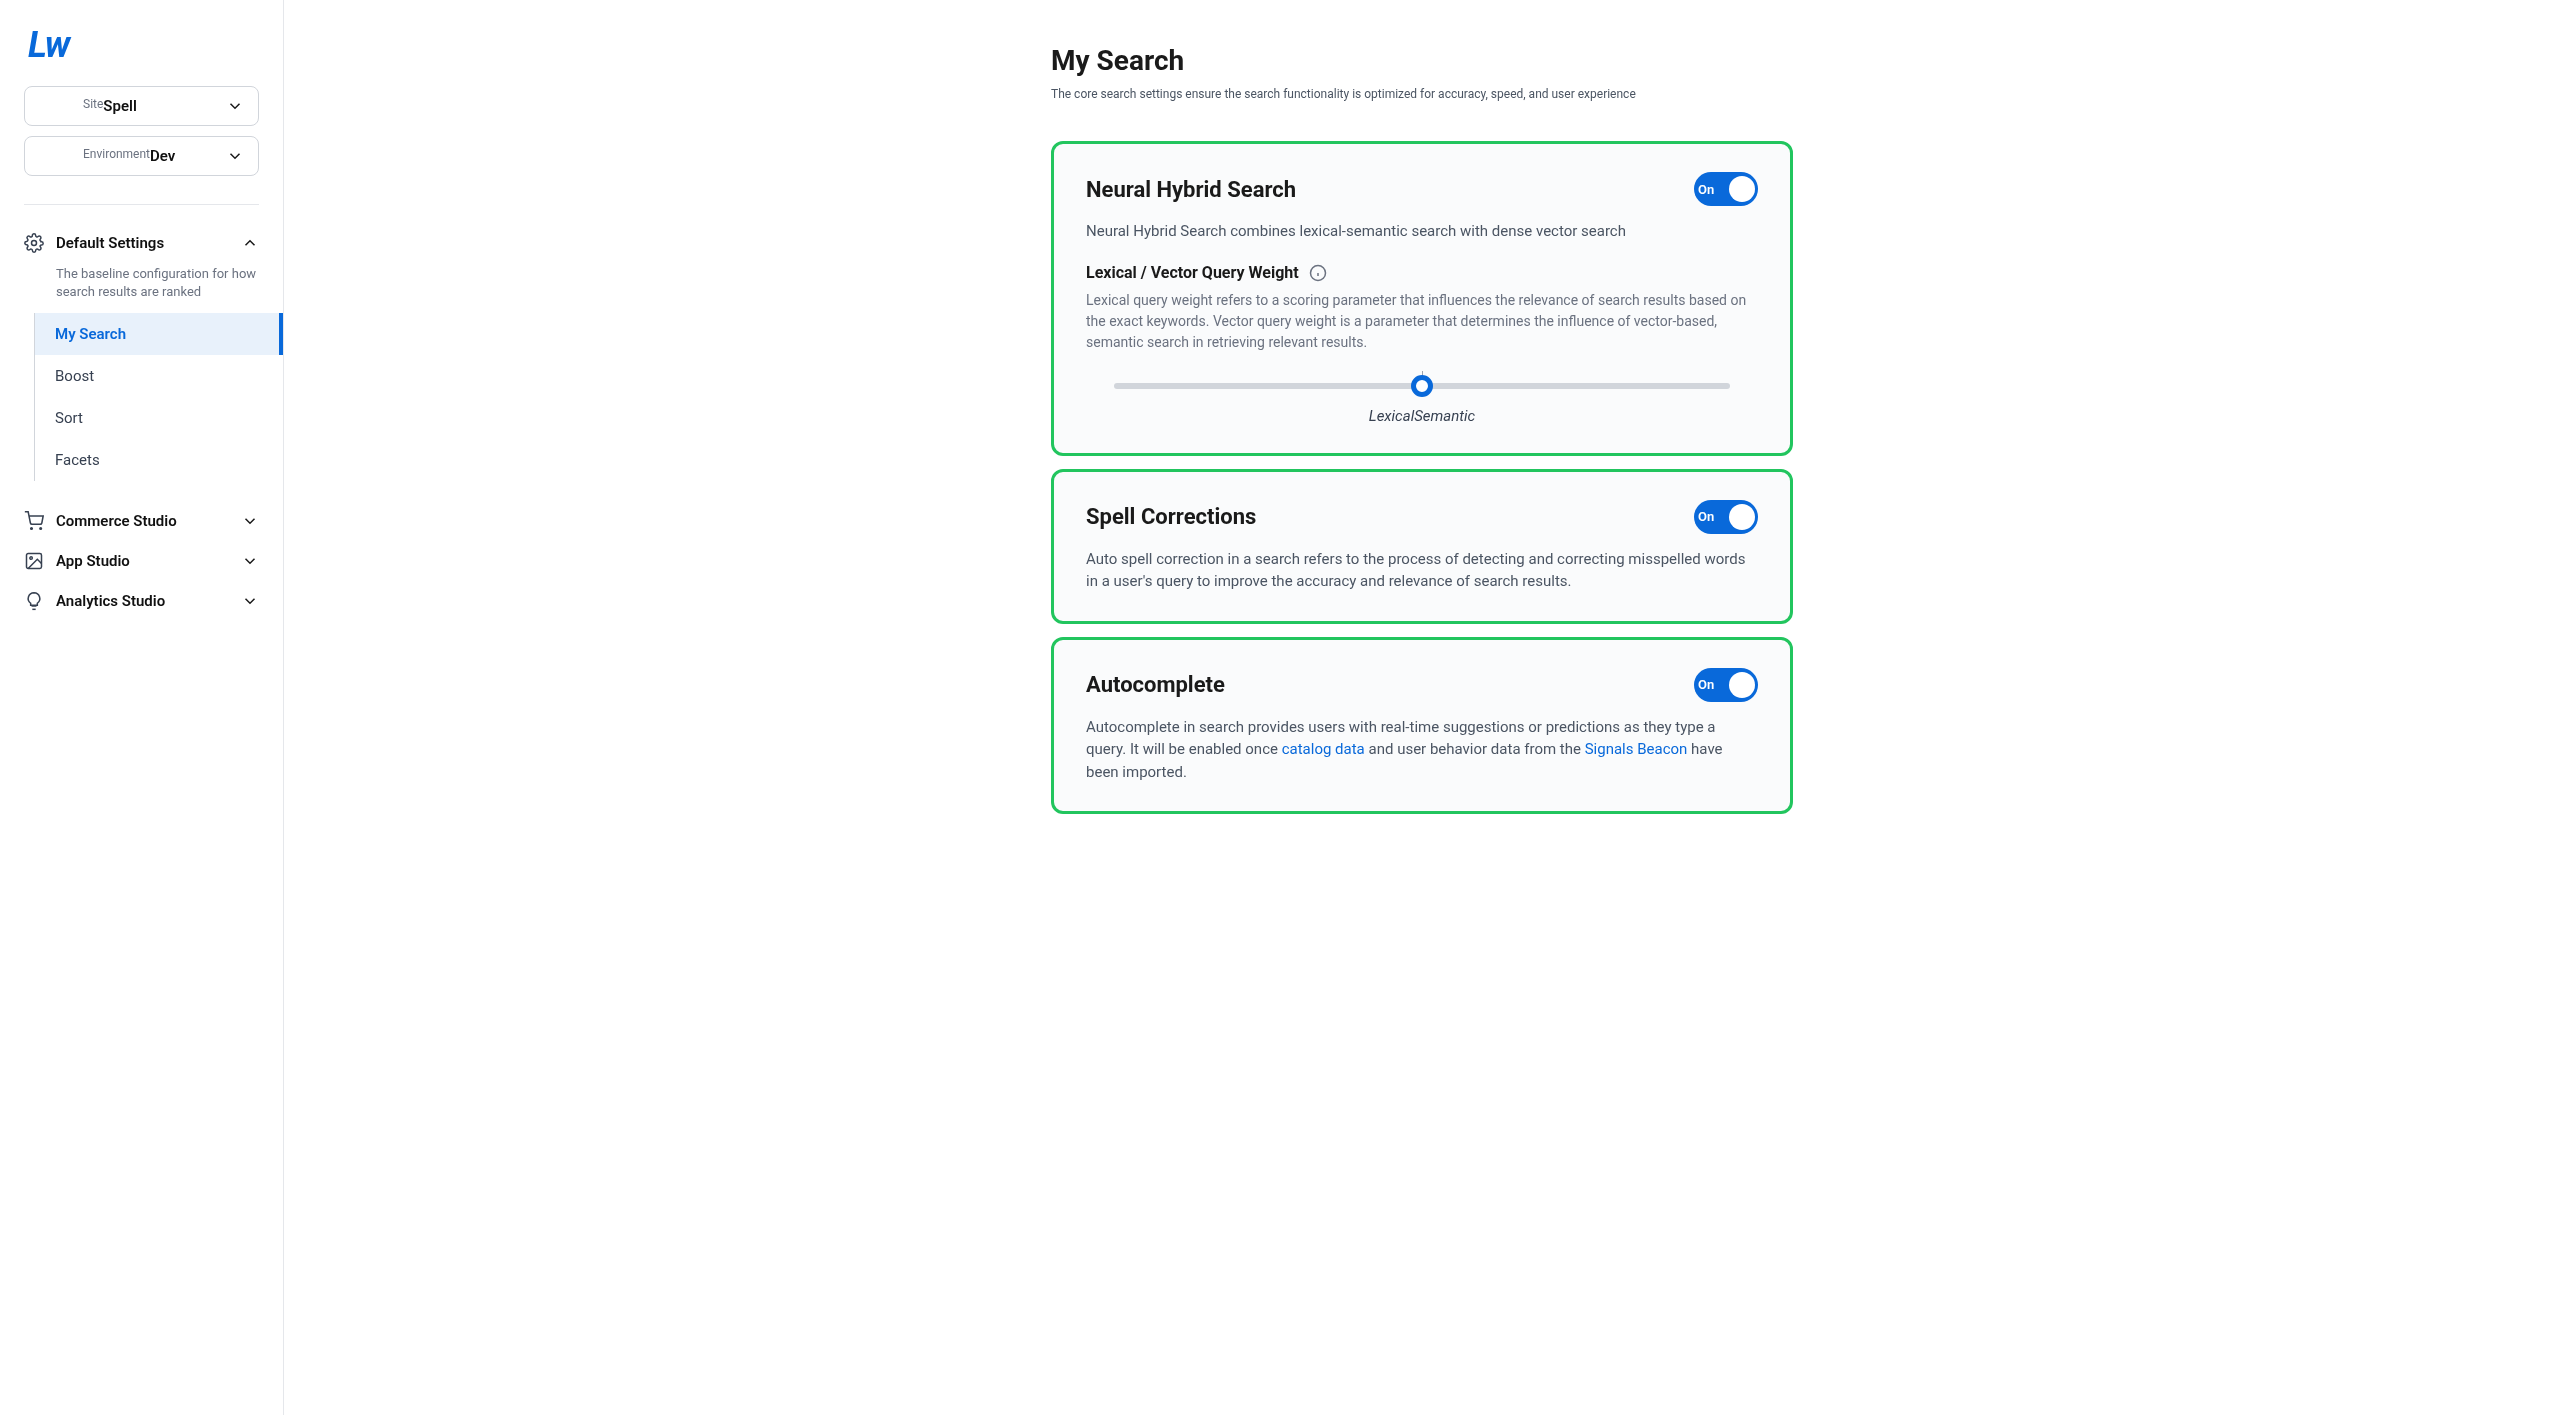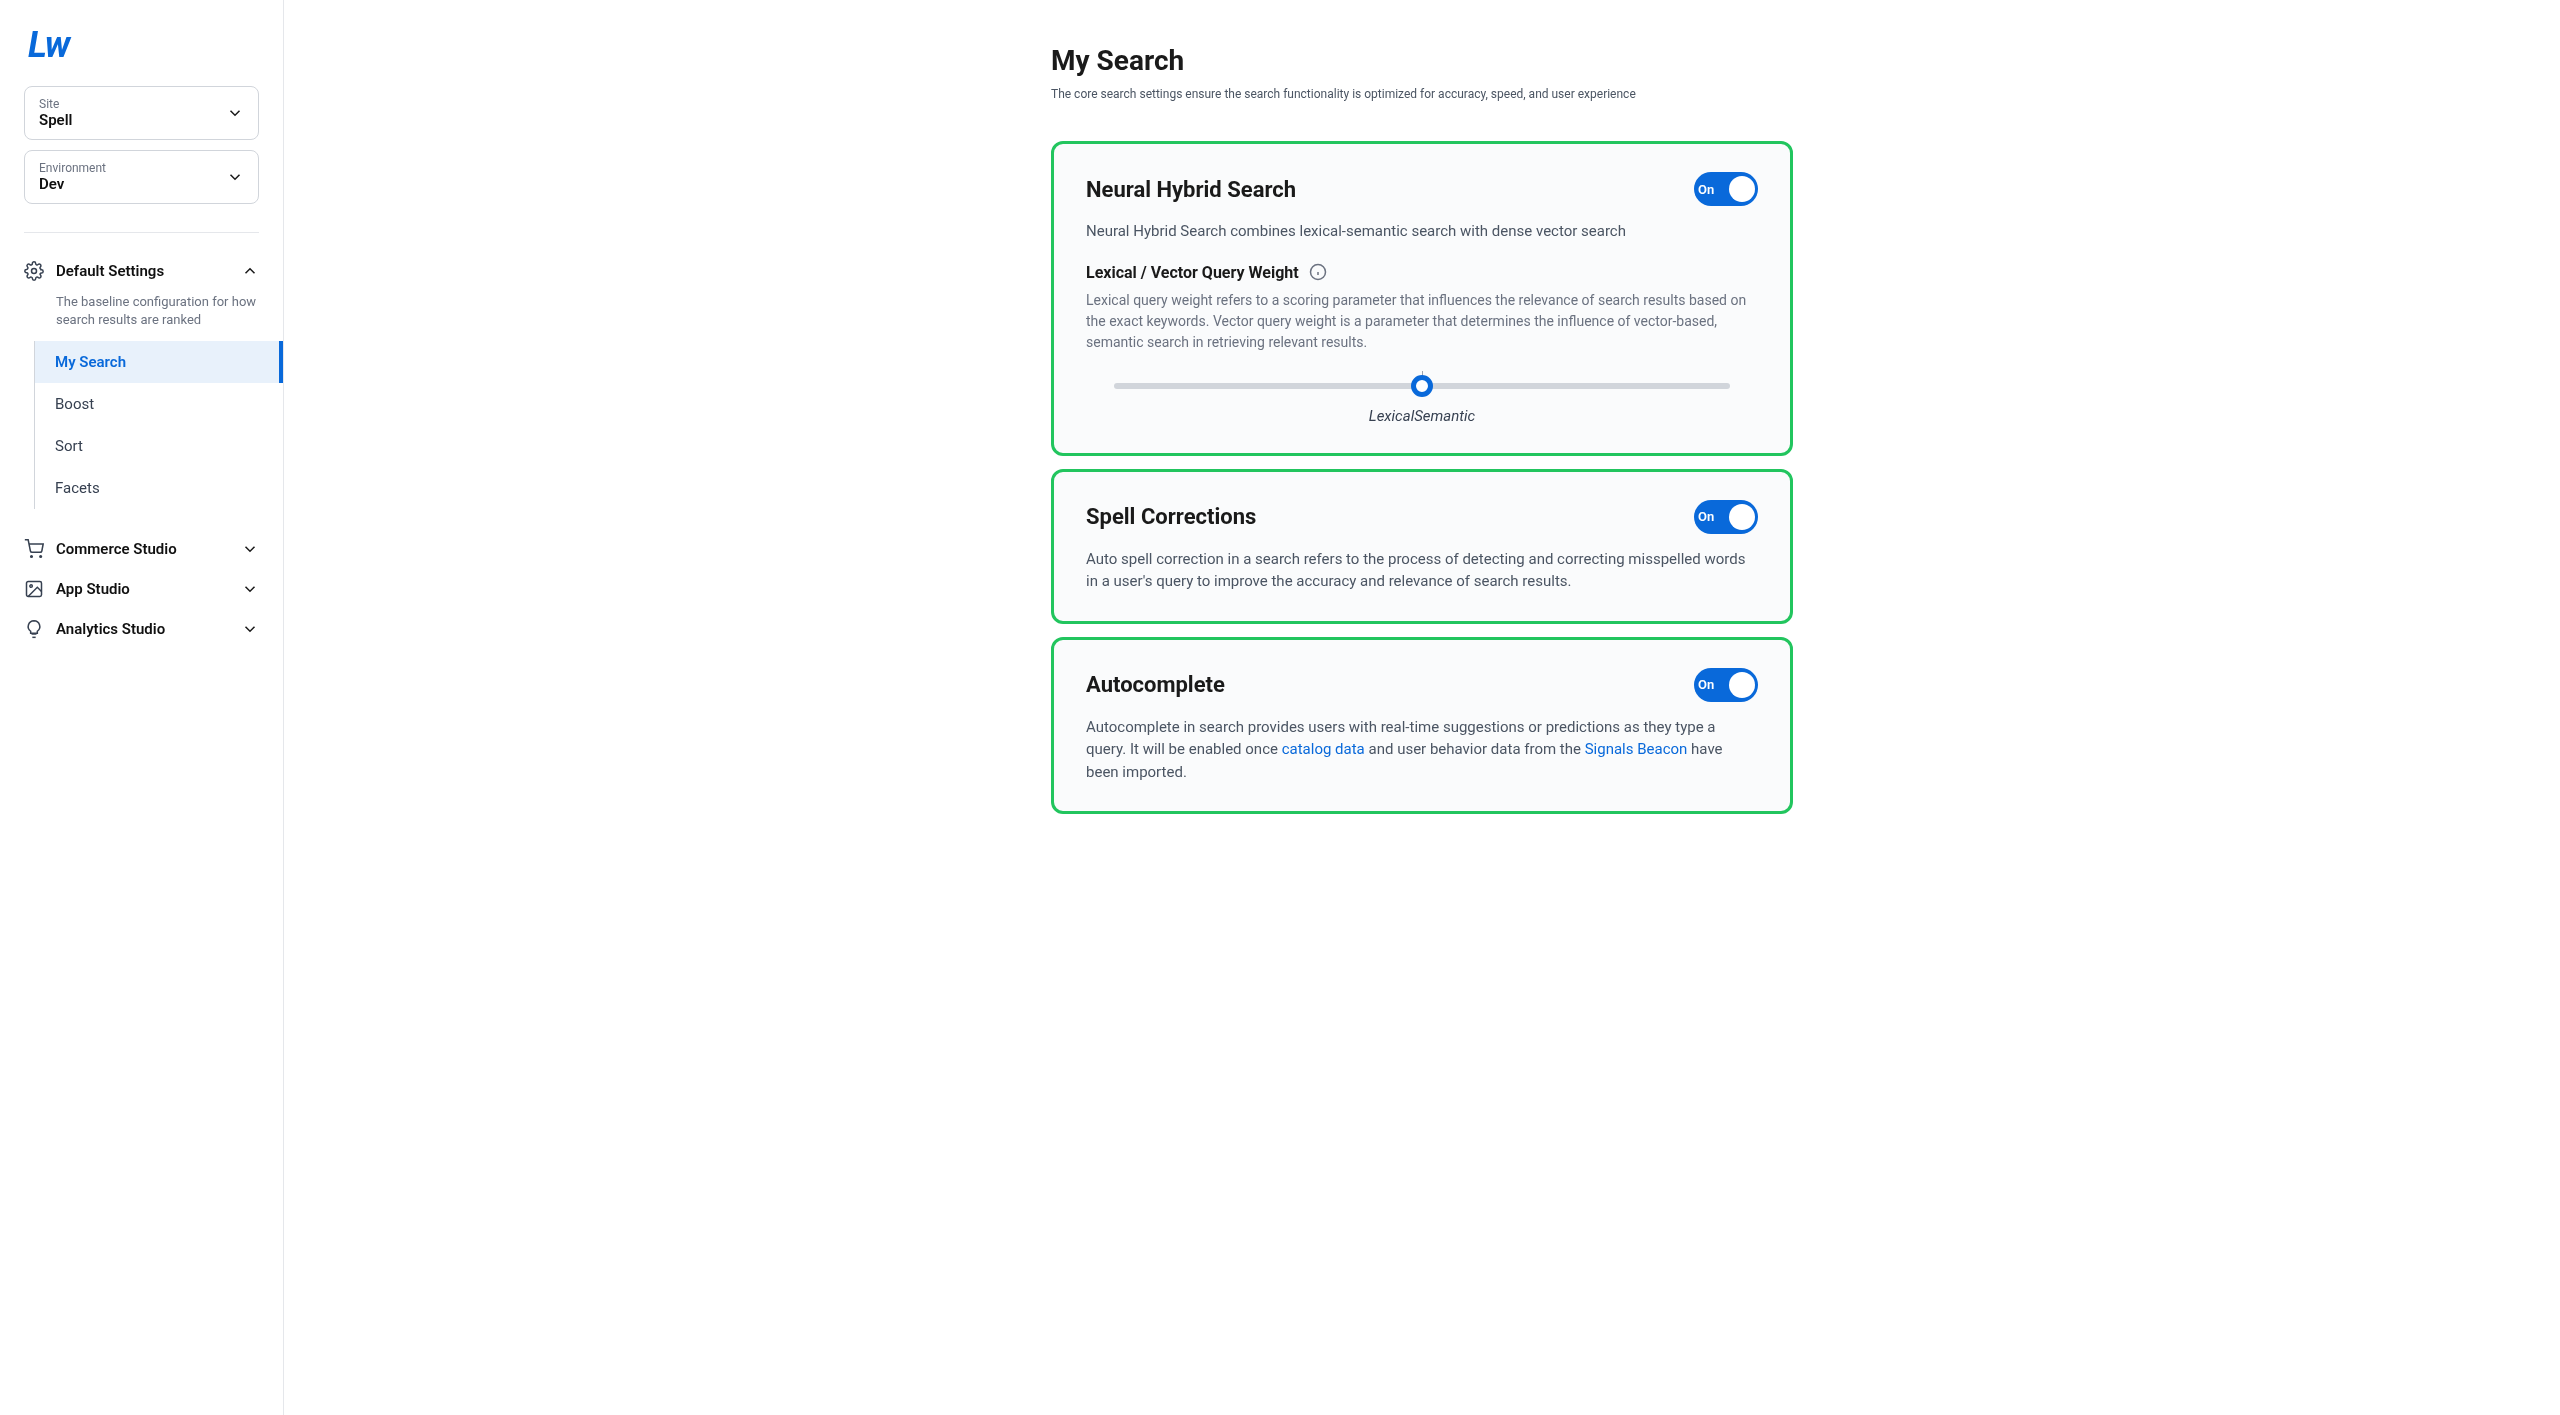--- a/index.html
+++ b/index.html
@@ -33,21 +33,21 @@
 .select-wrapper {
   margin: 0 24px 10px 24px;
   border: 1px solid #d1d5db;
   border-radius: 8px;
   padding: 10px 14px;
   display: flex;
   justify-content: space-between;
   align-items: center;
   cursor: pointer;
 }
-.select-wrapper .labels { display: flex; flex-direction: column; }
+.select-wrapper .labels { display: flex; flex-direction: row; margin-left: 44px; }
 .select-wrapper .lbl { font-size: 12px; color: #6b7280; }
 .select-wrapper .val { font-size: 15px; font-weight: 600; color: #111; }
 .chevron { width: 18px; height: 18px; }
 
 .divider {
   border-top: 1px solid #e5e7eb;
   margin: 18px 24px;
 }
 
 .nav-section {
@@ -153,21 +153,21 @@
 }
 .toggle-knob {
   width: 26px;
   height: 26px;
   background: #fff;
   border-radius: 50%;
 }
 
 .sub-section-title {
   display: flex;
-  align-items: flex-start;
+  align-items: flex-end;
   gap: 10px;
   font-size: 16px;
   font-weight: 700;
   margin-bottom: 8px;
 }
 .info-icon {
   width: 18px; height: 18px; color: #6b7280;
 }
 .sub-section-desc {
   font-size: 14px;

